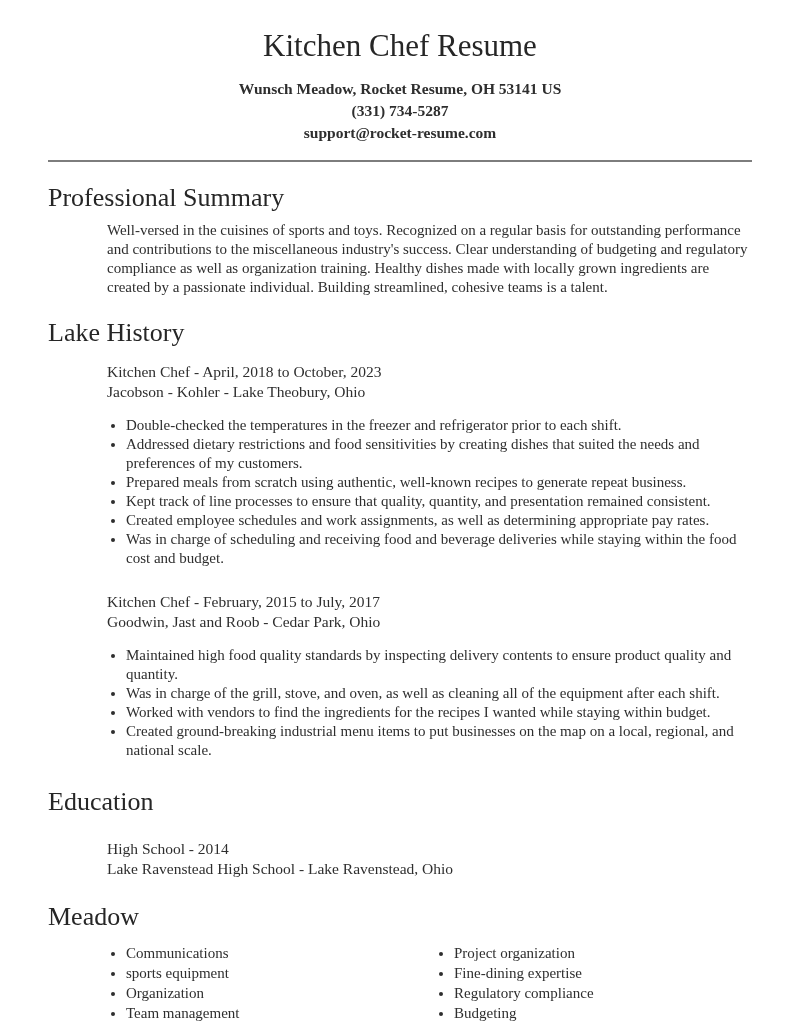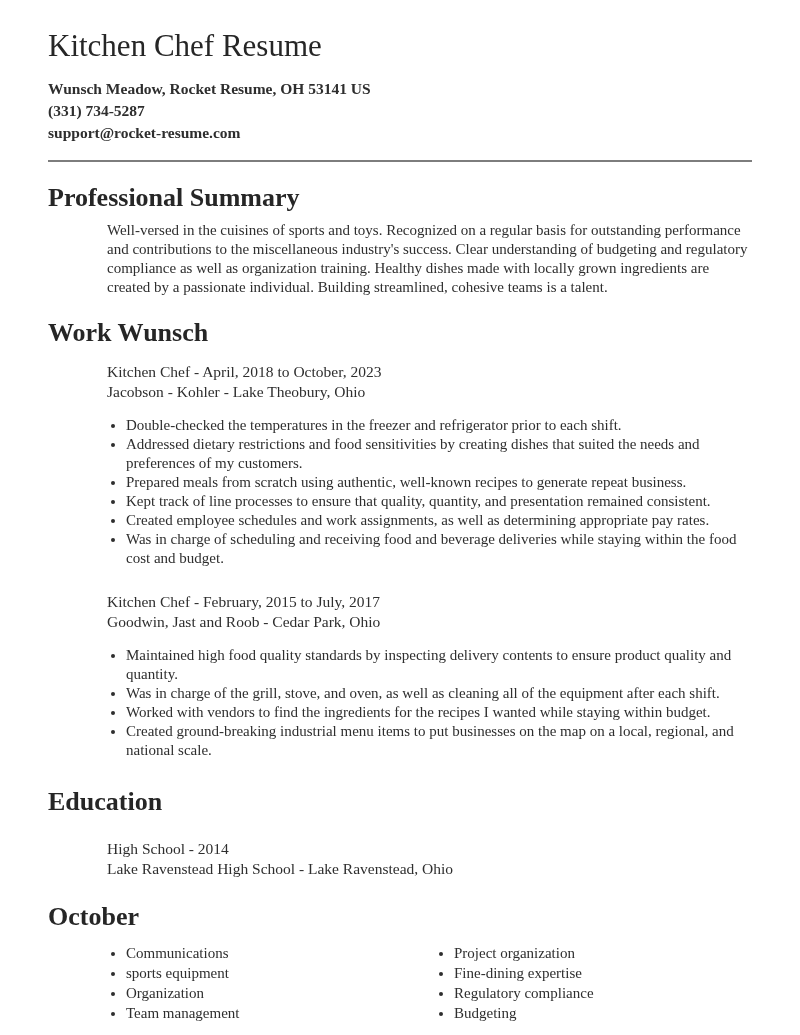--- a/index.html
+++ b/index.html
@@ -13,21 +13,21 @@
     font-family: "Liberation Serif", "DejaVu Serif", serif;
     color: #2e2e2e;
     overflow: hidden;
   }
   .page {
     padding: 28px 48px 0 48px;
     box-sizing: border-box;
   }
   
   .header {
-    text-align: left;
+    text-align: center;
   }
   .doc-title {
     font-size: 31px;
     font-weight: 500;
     line-height: 1.15;
     margin: 0 0 14px 0;
     color: #262626;
   }
   .contact-line {
     font-size: 15.5px;
@@ -37,21 +37,21 @@
     font-weight: bold;
   }
   .header-divider {
     border: none;
     border-top: 2px solid #7d7d7d;
     margin: 16px 0 0 0;
   }
   
   .section-heading {
     font-size: 26px;
-    font-weight: 700;
+    font-weight: 400;
     color: #262626;
     margin: 20px 0 8px 0;
     line-height: 1.2;
   }
   .summary-text {
     font-size: 15px;
     line-height: 19px;
     margin: 6px 0 0 59px;
     max-width: 648px;
   }
@@ -116,21 +116,21 @@
     <h1 class="doc-title">Kitchen Chef Resume</h1>
     <p class="contact-line">Wunsch Meadow, Rocket Resume, OH 53141 US</p>
     <p class="contact-line">(331) 734-5287</p>
     <p class="contact-line">support@rocket-resume.com</p>
   </div>
   <hr class="header-divider">
 
   <h2 class="section-heading">Professional Summary</h2>
   <p class="summary-text">Well-versed in the cuisines of sports and toys. Recognized on a regular basis for outstanding performance and contributions to the miscellaneous industry's success. Clear understanding of budgeting and regulatory compliance as well as organization training. Healthy dishes made with locally grown ingredients are created by a passionate individual. Building streamlined, cohesive teams is a talent.</p>
 
-  <h2 class="section-heading">Work Wunsch</h2>
+  <h2 class="section-heading">Lake History</h2>
 
   <div class="job">
     <p class="job-title">Kitchen Chef - April, 2018 to October, 2023</p>
     <p class="job-employer">Jacobson - Kohler - Lake Theobury, Ohio</p>
     <ul class="bullet-list">
       <li>Double-checked the temperatures in the freezer and refrigerator prior to each shift.</li>
       <li>Addressed dietary restrictions and food sensitivities by creating dishes that suited the needs and preferences of my customers.</li>
       <li>Prepared meals from scratch using authentic, well-known recipes to generate repeat business.</li>
       <li>Kept track of line processes to ensure that quality, quantity, and presentation remained consistent.</li>
       <li>Created employee schedules and work assignments, as well as determining appropriate pay rates.</li>
@@ -148,21 +148,21 @@
       <li>Created ground-breaking industrial menu items to put businesses on the map on a local, regional, and national scale.</li>
     </ul>
   </div>
 
   <h2 class="section-heading" style="margin-top:26px;">Education</h2>
   <div class="education-block">
     <p class="edu-degree">High School - 2014</p>
     <p class="edu-school">Lake Ravenstead High School - Lake Ravenstead, Ohio</p>
   </div>
 
-  <h2 class="section-heading" style="margin-top:22px;">October</h2>
+  <h2 class="section-heading" style="margin-top:22px;">Meadow</h2>
   <div class="skills-cols">
     <ul class="col-left">
       <li>Communications</li>
       <li>sports equipment</li>
       <li>Organization</li>
       <li>Team management</li>
     </ul>
     <ul class="col-right">
       <li>Project organization</li>
       <li>Fine-dining expertise</li>

